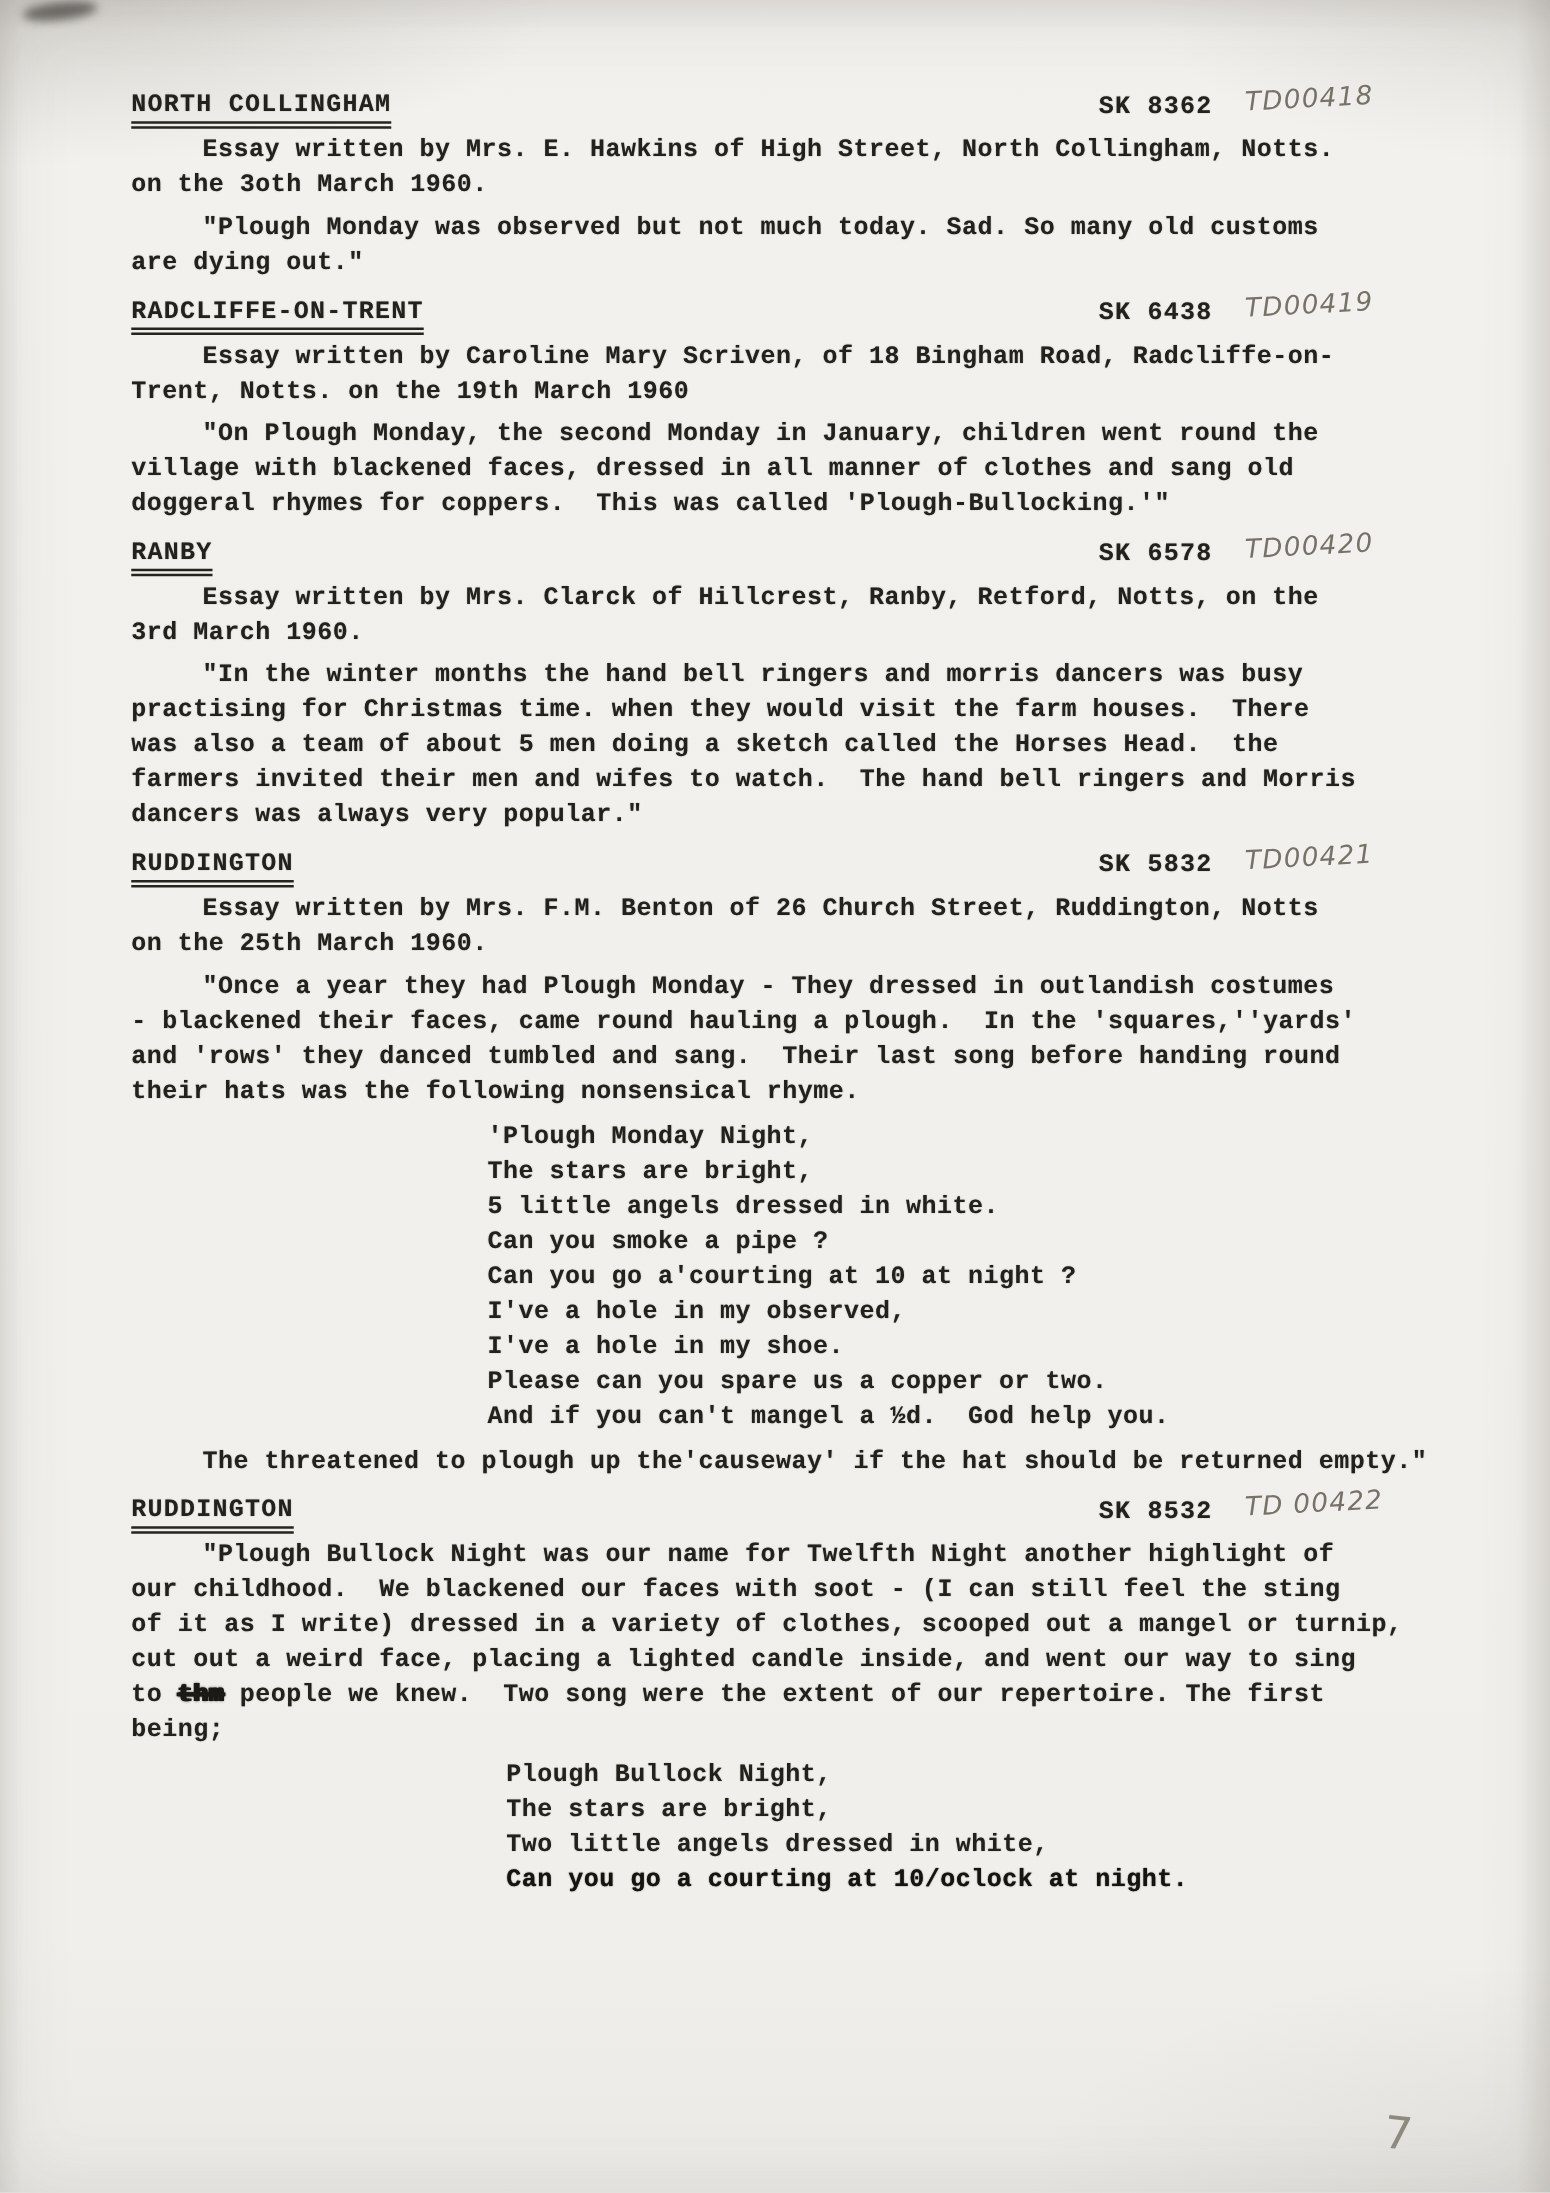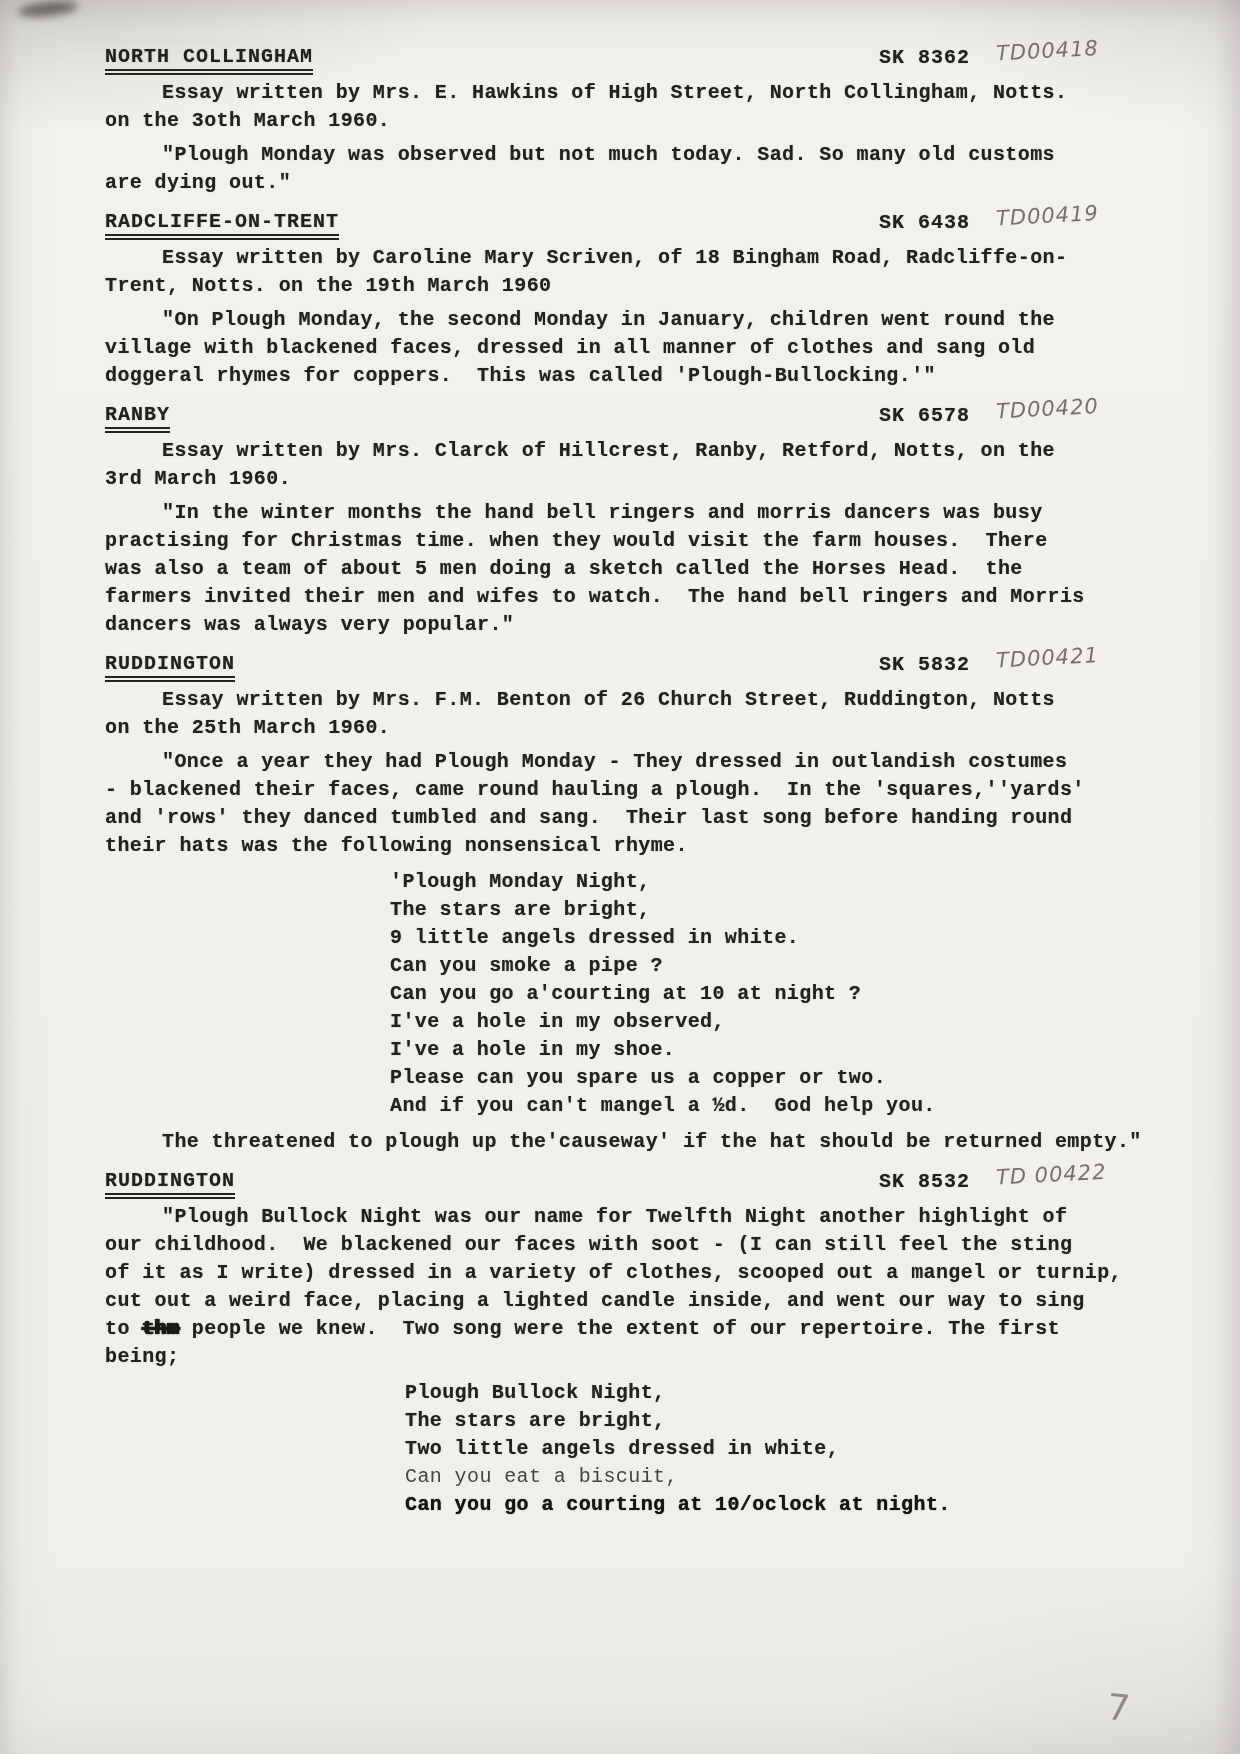--- a/index.html
+++ b/index.html
@@ -9,21 +9,21 @@
     height: 1754px;
     position: relative;
     overflow: hidden;
     font-family: "Liberation Mono", "DejaVu Sans Mono", monospace;
     background: #e6e5e1;
   }
   .paper {
     position: absolute;
     inset: 0;
     box-sizing: border-box;
-    padding: 44px 85px 0 105px;
+    padding: 72px 85px 0 105px;
     color: #23211c;
     background:
       radial-gradient(700px 220px at 2% 0%, rgba(110,105,95,0.20), rgba(110,105,95,0) 60%),
       radial-gradient(500px 200px at 100% 0%, rgba(120,115,105,0.14), rgba(120,115,105,0) 65%),
       radial-gradient(600px 260px at 100% 100%, rgba(120,115,105,0.10), rgba(120,115,105,0) 70%),
       linear-gradient(90deg, rgba(130,125,115,0.12) 0, rgba(130,125,115,0) 18px),
       linear-gradient(270deg, rgba(130,125,115,0.16) 0, rgba(130,125,115,0) 26px),
       linear-gradient(180deg, #e3e1dd 0, #efeeea 26px, #f2f1ed 90px, #f0efeb 88%, #eae9e5 100%);
     box-shadow: inset 0 0 60px rgba(90,85,75,0.12);
   }
@@ -177,21 +177,21 @@
       </div>
       <p class="para indent">Essay written by Mrs. F.M. Benton of 26 Church Street, Ruddington, Notts
 on the 25th March 1960.</p>
       <p class="para indent">"Once a year they had Plough Monday - They dressed in outlandish costumes
 - blackened their faces, came round hauling a plough.  In the 'squares,''yards'
 and 'rows' they danced tumbled and sang.  Their last song before handing round
 their hats was the following nonsensical rhyme.</p>
       <div class="verse">
         <div class="verse-line">'Plough Monday Night,</div>
         <div class="verse-line">The stars are bright,</div>
-        <div class="verse-line">9 little angels dressed in white.</div>
+        <div class="verse-line">5 little angels dressed in white.</div>
         <div class="verse-line">Can you smoke a pipe ?</div>
         <div class="verse-line">Can you go a'courting at 10 at night ?</div>
         <div class="verse-line">I've a hole in my observed,</div>
         <div class="verse-line">I've a hole in my shoe.</div>
         <div class="verse-line">Please can you spare us a copper or two.</div>
         <div class="verse-line">And if you can't mangel a ½d.  God help you.</div>
       </div>
       <p class="para indent">The threatened to plough up the'causeway' if the hat should be returned empty."</p>
     </section>
 
@@ -205,21 +205,20 @@
       <p class="para indent"><span>"Plough Bullock Night was our name for Twelfth Night another highlight of
 our childhood.  We blackened our faces with soot - (I can still feel the sting
 of it as I write) dressed in a variety of clothes, scooped out a mangel or turnip,
 cut out a weird face, placing a lighted candle inside, and went our way to sing
 to </span><span class="struck">thm</span><span> people we knew.  Two song were the extent of our repertoire. The first
 being;</span></p>
       <div class="verse second">
         <div class="verse-line">Plough Bullock Night,</div>
         <div class="verse-line">The stars are bright,</div>
         <div class="verse-line">Two little angels dressed in white,</div>
-        <div class="verse-line light">Can you eat a biscuit,</div>
         <div class="verse-line bolder">Can you go a courting at 10/oclock at night.</div>
       </div>
     </section>
 
   </div>
 
   <div class="page-number">7</div>
 </div>
 
 </body></html>

